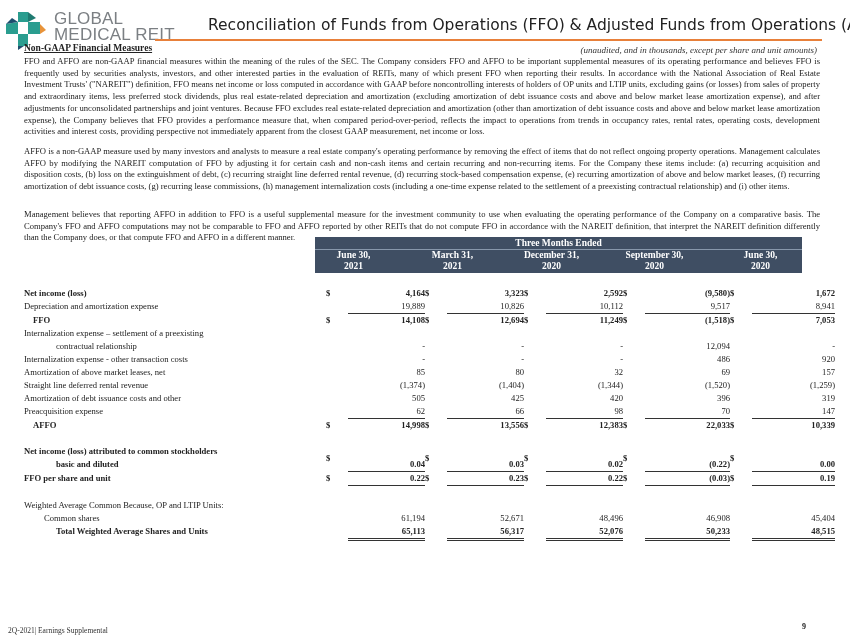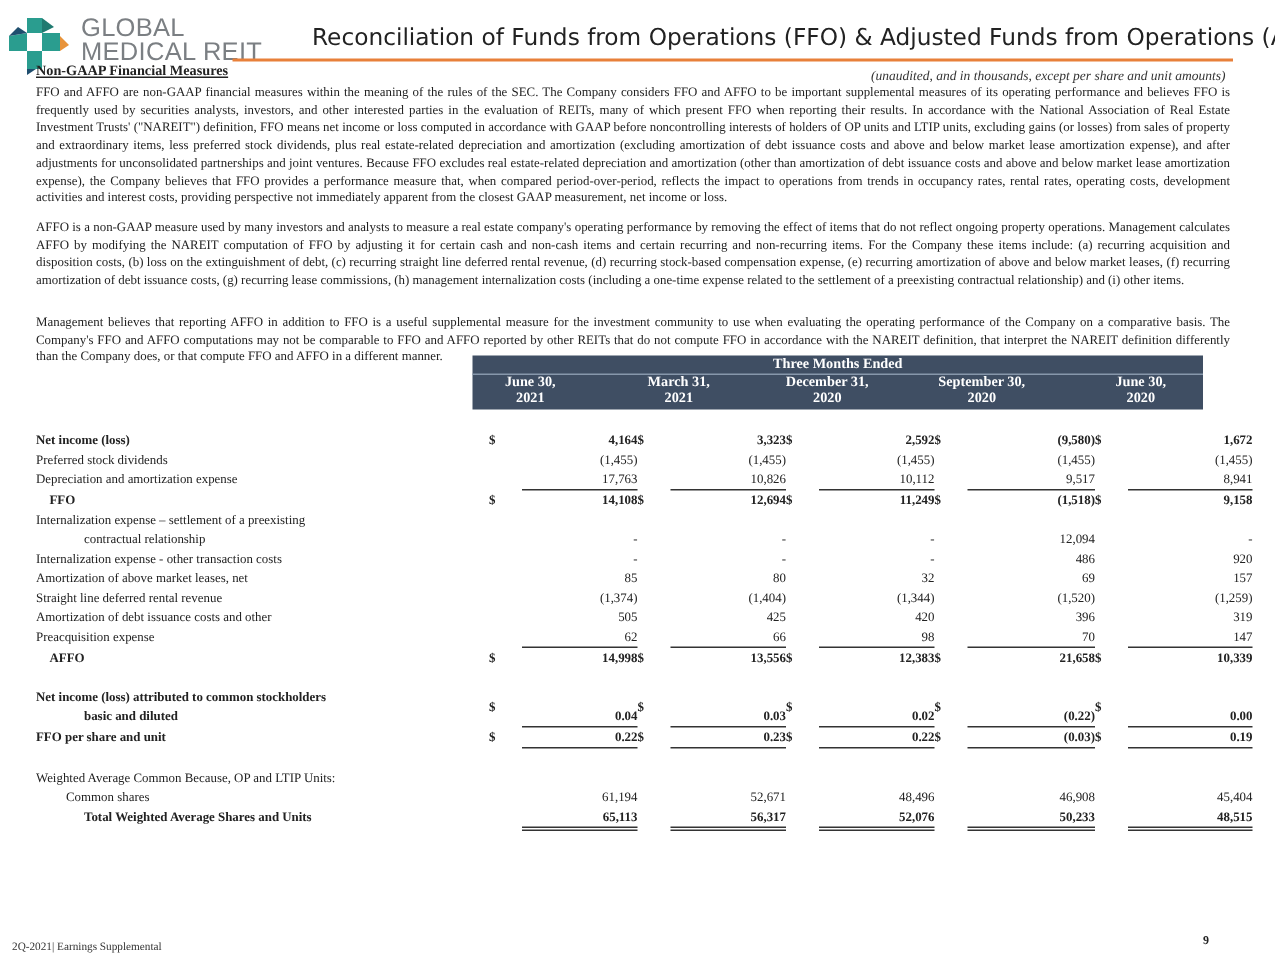--- a/index.html
+++ b/index.html
@@ -105,41 +105,26 @@
         <td class="num" style="width:77px;vertical-align:bottom">4,164</td>
         <td class="cur"><span>$</span></td>
         <td class="num" style="width:77px;vertical-align:bottom">3,323</td>
         <td class="cur"><span>$</span></td>
         <td class="num" style="width:77px;vertical-align:bottom">2,592</td>
         <td class="cur"><span>$</span></td>
         <td class="num" style="width:85px;vertical-align:bottom">(9,580)</td>
         <td class="cur"><span>$</span></td>
         <td class="num" style="width:83px;vertical-align:bottom">1,672</td>
       </tr>
-      <tr class="">
-        <td class="lbl ">
-          <div>Preferred stock dividends</div>
-        </td>
-        <td class="cur"></td>
-        <td class="num" style="width:77px;vertical-align:bottom">(1,455)</td>
-        <td class="cur"></td>
-        <td class="num" style="width:77px;vertical-align:bottom">(1,455)</td>
-        <td class="cur"></td>
-        <td class="num" style="width:77px;vertical-align:bottom">(1,455)</td>
-        <td class="cur"></td>
-        <td class="num" style="width:85px;vertical-align:bottom">(1,455)</td>
-        <td class="cur"></td>
-        <td class="num" style="width:83px;vertical-align:bottom">(1,455)</td>
-      </tr>
       <tr class="ul">
         <td class="lbl ">
           <div>Depreciation and amortization expense</div>
         </td>
         <td class="cur"></td>
-        <td class="num" style="width:77px;vertical-align:bottom">17,763</td>
+        <td class="num" style="width:77px;vertical-align:bottom">19,889</td>
         <td class="cur"></td>
         <td class="num" style="width:77px;vertical-align:bottom">10,826</td>
         <td class="cur"></td>
         <td class="num" style="width:77px;vertical-align:bottom">10,112</td>
         <td class="cur"></td>
         <td class="num" style="width:85px;vertical-align:bottom">9,517</td>
         <td class="cur"></td>
         <td class="num" style="width:83px;vertical-align:bottom">8,941</td>
       </tr>
       <tr class="bold">
@@ -148,21 +133,21 @@
         </td>
         <td class="cur"><span>$</span></td>
         <td class="num" style="width:77px;vertical-align:bottom">14,108</td>
         <td class="cur"><span>$</span></td>
         <td class="num" style="width:77px;vertical-align:bottom">12,694</td>
         <td class="cur"><span>$</span></td>
         <td class="num" style="width:77px;vertical-align:bottom">11,249</td>
         <td class="cur"><span>$</span></td>
         <td class="num" style="width:85px;vertical-align:bottom">(1,518)</td>
         <td class="cur"><span>$</span></td>
-        <td class="num" style="width:83px;vertical-align:bottom">9,158</td>
+        <td class="num" style="width:83px;vertical-align:bottom">7,053</td>
       </tr>
       <tr class="">
         <td class="lbl " style="height: 24px;">
           <div>Internalization expense – settlement of a preexisting</div>
           <div class="ind3">contractual relationship</div>
         </td>
         <td class="cur" style="height: 24px;"></td>
         <td class="num" style="width: 77px; vertical-align: bottom; height: 24px;">-</td>
         <td class="cur" style="height: 24px;"></td>
         <td class="num" style="width: 77px; vertical-align: bottom; height: 24px;">-</td>
@@ -252,21 +237,21 @@
         <td class="lbl ind1">
           <div>AFFO</div>
         </td>
         <td class="cur"><span>$</span></td>
         <td class="num" style="width:77px;vertical-align:bottom">14,998</td>
         <td class="cur"><span>$</span></td>
         <td class="num" style="width:77px;vertical-align:bottom">13,556</td>
         <td class="cur"><span>$</span></td>
         <td class="num" style="width:77px;vertical-align:bottom">12,383</td>
         <td class="cur"><span>$</span></td>
-        <td class="num" style="width:85px;vertical-align:bottom">21,658</td>
+        <td class="num" style="width:85px;vertical-align:bottom">22,033</td>
         <td class="cur"><span>$</span></td>
         <td class="num" style="width:83px;vertical-align:bottom">10,339</td>
       </tr>
       <tr class="spacer">
         <td colspan="11"></td>
       </tr>
       <tr class="bold ul">
         <td class="lbl " style="height: 24px;">
           <div>Net income (loss) attributed to common stockholders</div>
           <div class="ind3">basic and diluted</div>

